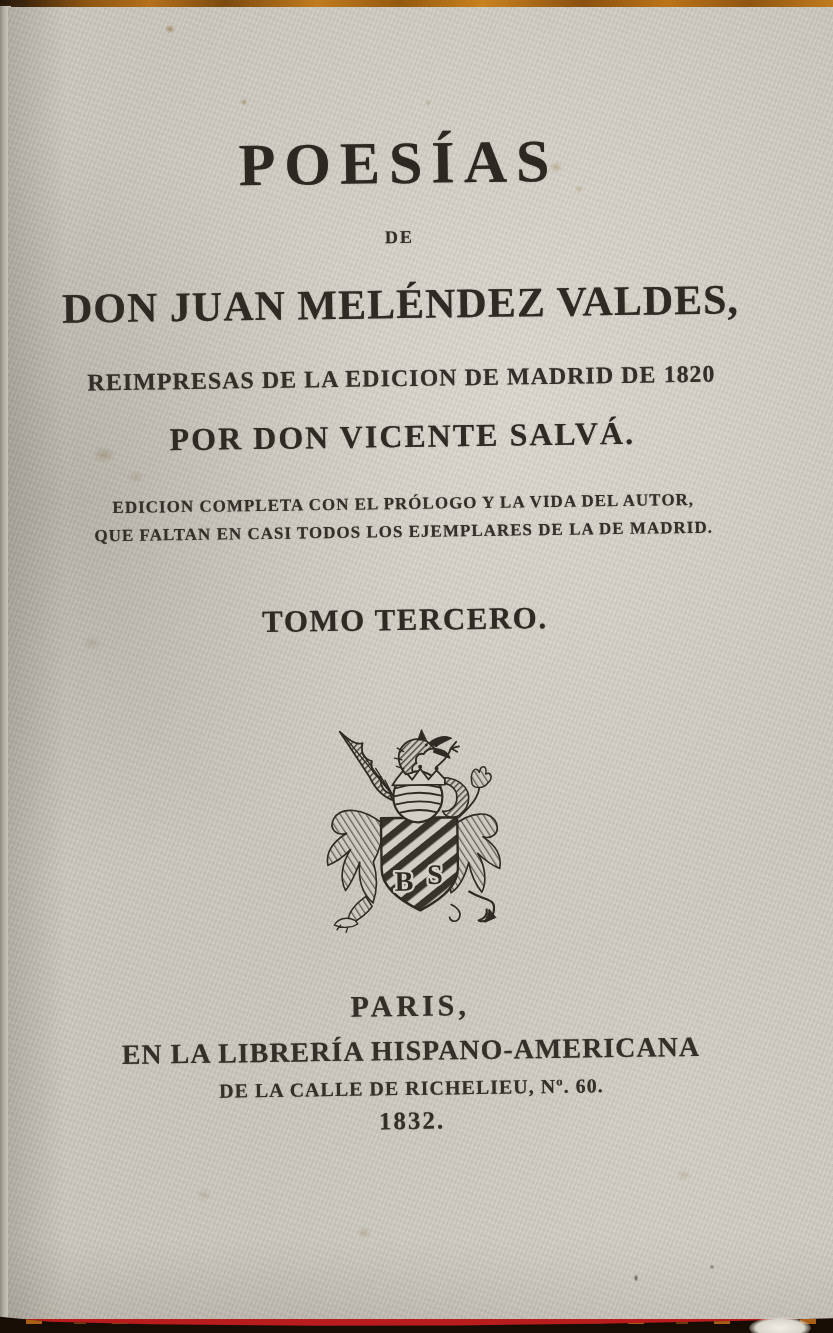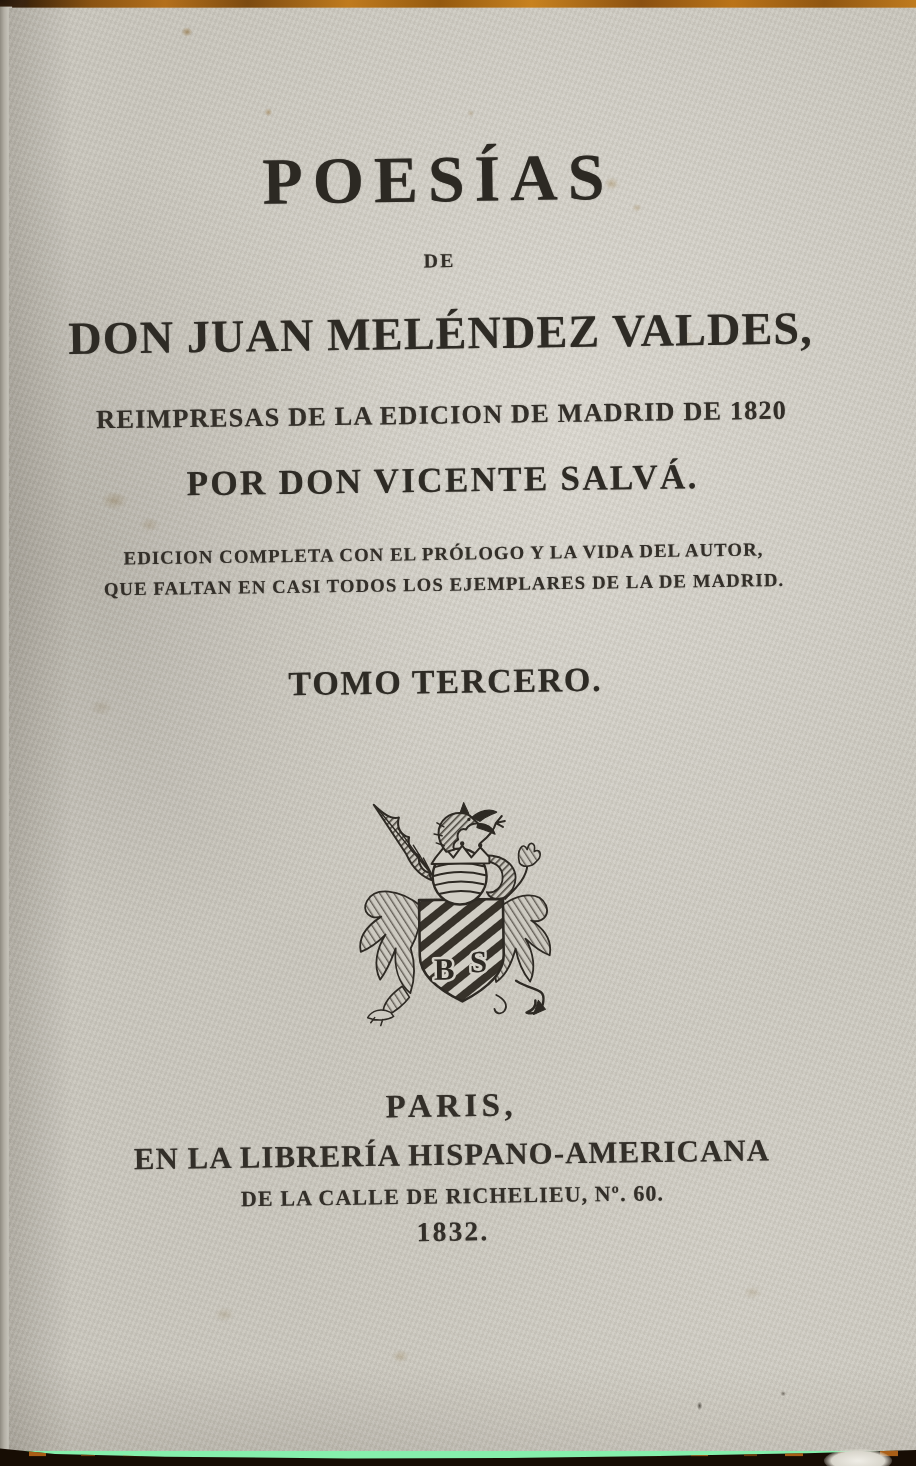--- a/index.html
+++ b/index.html
@@ -1,20 +1,20 @@
 <!DOCTYPE html>
 <html><head>
 <meta charset="utf-8">
 <style>
   html,body{margin:0;padding:0;background:#1a140c;}
   .book{
     position:relative;
     width:833px;height:1333px;
     overflow:hidden;
-    background:#86efac;
+    background:#b91c1c;
     font-family:"Liberation Serif","DejaVu Serif",serif;
   }
   
   .binding-top{
     position:absolute;top:0;left:0;right:0;height:9px;
     background:linear-gradient(90deg,
       #1e1206 0%, #4a2c0c 4%, #8a5312 10%, #b4701c 18%, #7c4a10 27%,
       #c07b1e 38%, #94590f 48%, #c8821f 58%, #8a5010 70%, #bb7418 80%,
       #8f5511 90%, #c07b1e 100%);
     box-shadow:0 1px 2px rgba(60,40,10,.55);

